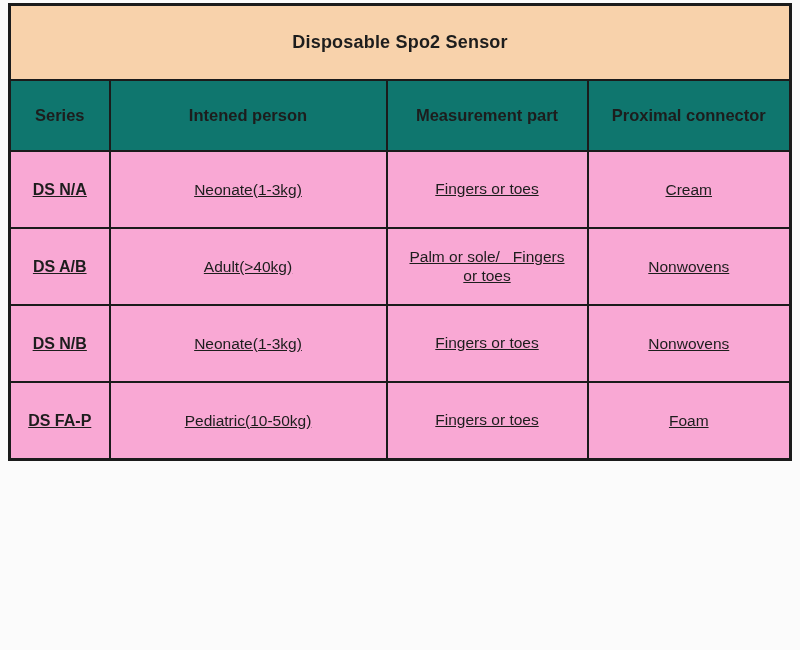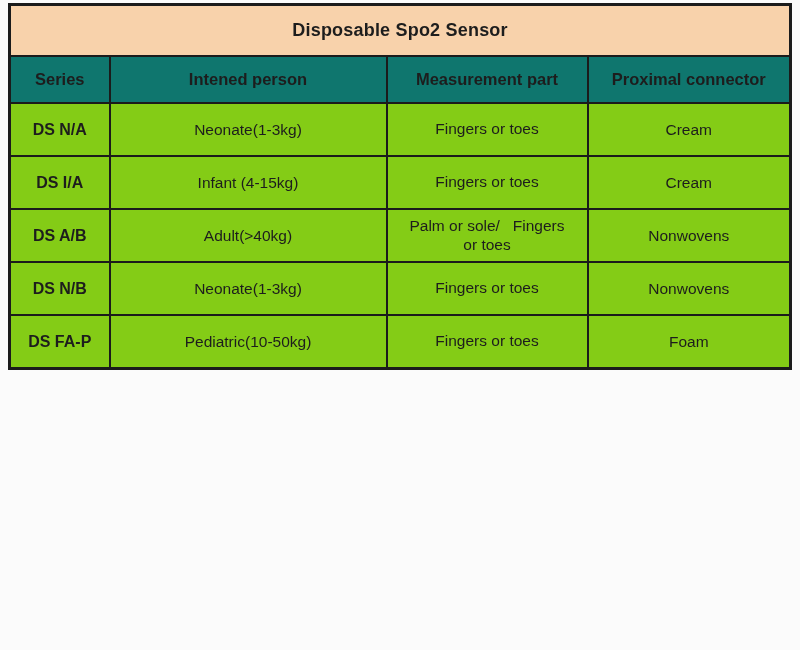--- a/index.html
+++ b/index.html
@@ -25,40 +25,41 @@
     table-layout: fixed;
     background: #fefefe;
     border: 3px solid #1b1b1b;
   }
   .sensor-table th,
   .sensor-table td {
     border: 2px solid #1b1b1b;
     text-align: center;
     vertical-align: middle;
     color: #1d1d1d;
-    padding: 2px 4px;
+    padding: 14px 4px;
     overflow: hidden;
   }
   tr.title-row th {
     background: #f8d2ab;
     font-size: 18px;
     font-weight: bold;
     height: 45px;
     letter-spacing: 0.2px;
   }
   tr.header-row th {
     background: #0f766e;
     font-size: 16.5px;
     font-weight: bold;
     height: 41px;
   }
   tbody td {
     font-size: 15.5px;
     height: 47px;
-    background: #84cc16;
+    background: #f9a8d4;
+    text-decoration: underline;
   }
   td.series-col {
     font-weight: bold;
     font-size: 16px;
   }
   td.part-col {
     white-space: pre-wrap;
     line-height: 1.22;
   }
 </style>
@@ -85,26 +86,20 @@
         </tr>
     </thead>
     <tbody id="table-body">
         <tr>
           <td class="series-col">DS N/A</td>
           <td class="person-col">Neonate(1-3kg)</td>
           <td class="part-col">Fingers or toes</td>
           <td class="connector-col">Cream</td>
         </tr>
         <tr>
-          <td class="series-col">DS I/A</td>
-          <td class="person-col">Infant (4-15kg)</td>
-          <td class="part-col">Fingers or toes</td>
-          <td class="connector-col">Cream</td>
-        </tr>
-        <tr>
           <td class="series-col">DS A/B</td>
           <td class="person-col">Adult(&gt;40kg)</td>
           <td class="part-col">Palm or sole/   Fingers
 or toes</td>
           <td class="connector-col">Nonwovens</td>
         </tr>
         <tr>
           <td class="series-col">DS N/B</td>
           <td class="person-col">Neonate(1-3kg)</td>
           <td class="part-col">Fingers or toes</td>

